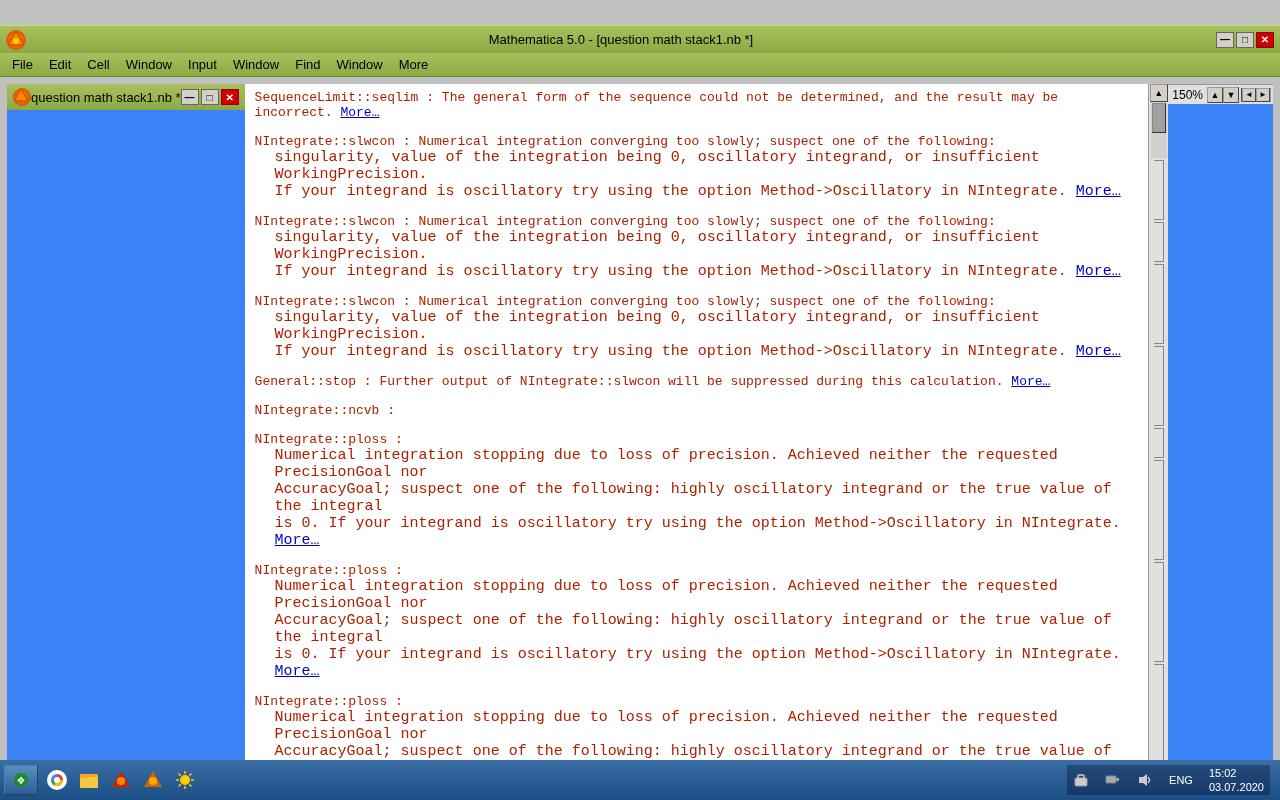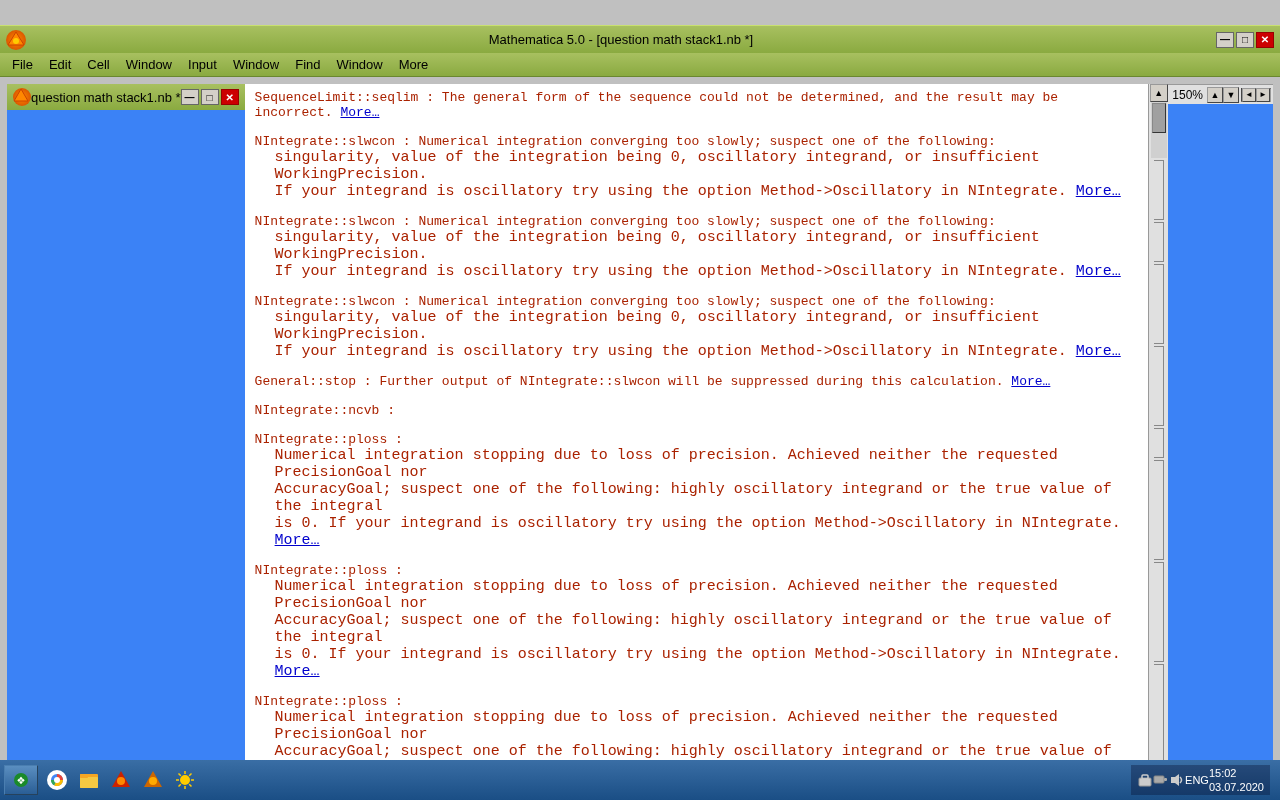--- a/index.html
+++ b/index.html
@@ -228,21 +228,21 @@
     .taskbar-icon svg { width: 22px; height: 22px; }
 
     .taskbar-right {
       margin-left: auto;
       display: flex;
       align-items: center;
       gap: 6px;
       padding-right: 6px;
     }
     .sys-tray {
-      display: flex; align-items: center; gap: 0;
+      display: flex; align-items: center; gap: 16px;
       background: rgba(0,0,30,0.3);
       padding: 2px 6px;
       height: 30px;
     }
     .clock {
       color: white;
       font-size: 11px;
       text-align: left;
       line-height: 1.3;
     }

